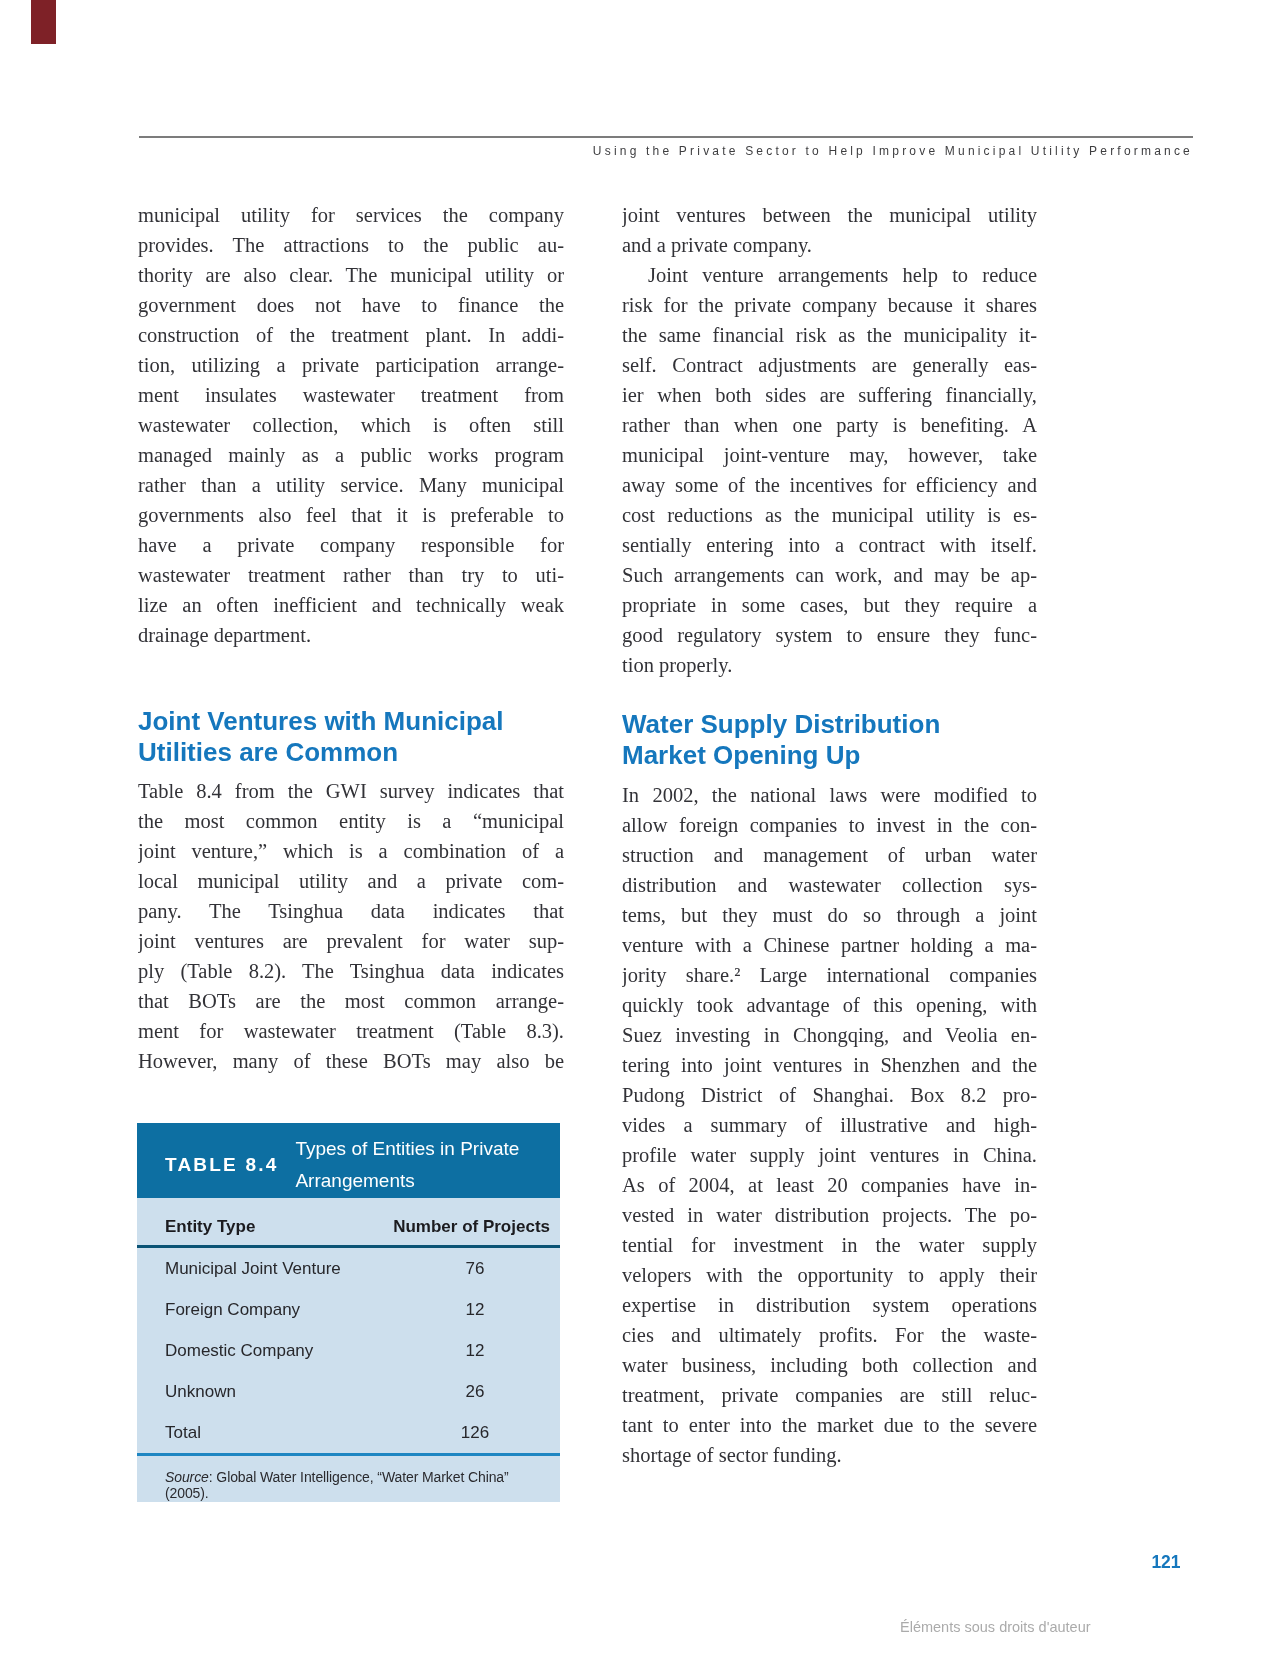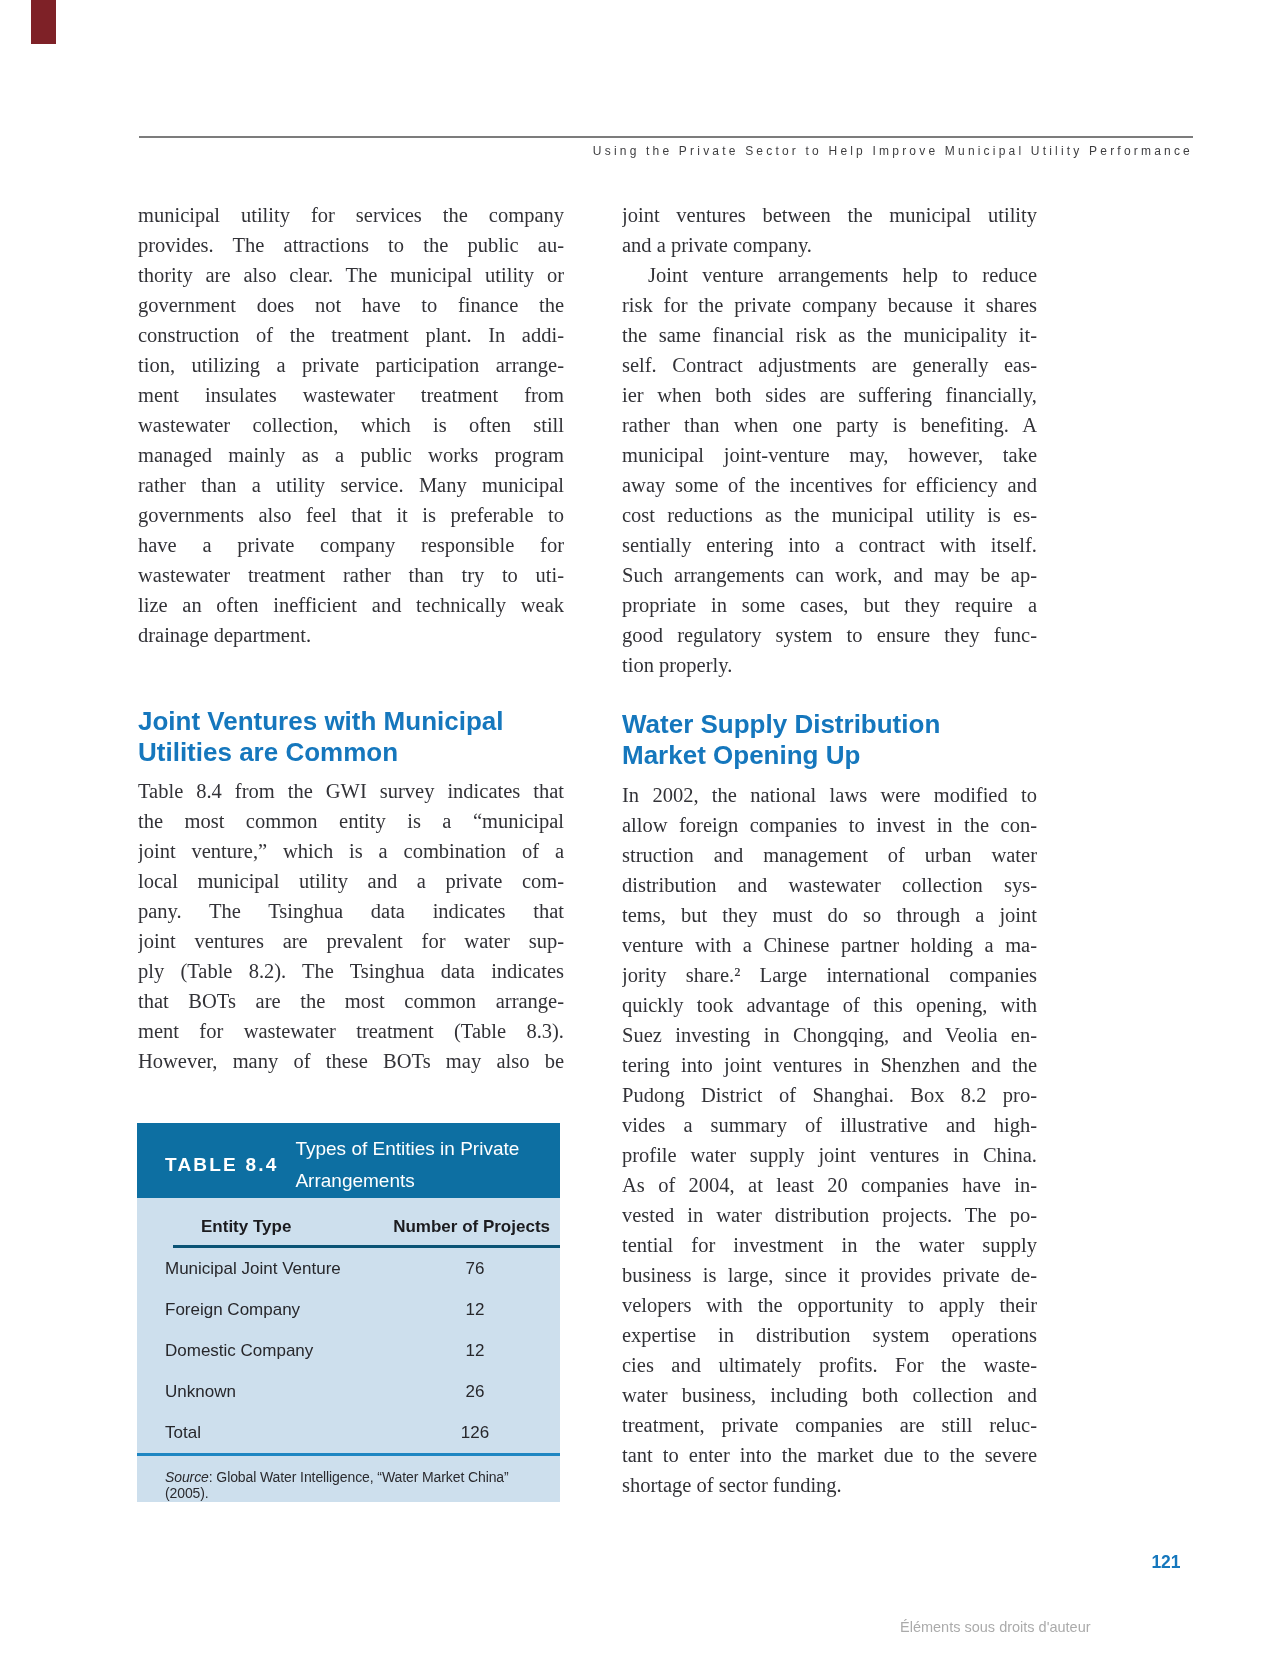--- a/index.html
+++ b/index.html
@@ -32,21 +32,21 @@
   .dtable{margin-top:47px;margin-left:-1px;width:423px;
         font-family:"Liberation Sans","DejaVu Sans",sans-serif;}
   .tbar{box-sizing:border-box;height:75px;background:#0d6fa2;color:#ffffff;
         display:flex;align-items:center;padding:9px 10px 0 28px;}
   .tbar-label{font-weight:bold;font-size:19px;line-height:32px;letter-spacing:2.2px;white-space:nowrap;}
   .tbar-title{margin-left:17px;font-size:19px;line-height:32px;}
   .tbar-title .hline{height:32px;}
   .tbody{box-sizing:border-box;background:#cddfed;height:304px;}
   .thead-row{box-sizing:border-box;height:50px;display:flex;align-items:flex-end;
         padding:0 10px 8px 28px;border-bottom:3px solid #0a5375;
-        font-weight:bold;font-size:17px;color:#1b1b1f;margin-left:36px;}
+        font-weight:bold;font-size:17px;color:#1b1b1f;}
   .thead-row .tcell-label{flex:1;}
   .thead-row .tcell-value{width:auto;white-space:nowrap;text-align:right;}
   .trows .trow{box-sizing:border-box;height:41px;display:flex;align-items:center;
         padding:0 10px 0 28px;font-size:17px;color:#27272b;}
   .trow .tcell-label{flex:1;}
   .trow .tcell-value{width:150px;text-align:center;}
   .tsrc-rule{height:3px;background:#1e86c2;}
   .tsource{padding:13px 10px 0 28px;font-size:14px;letter-spacing:-0.1px;color:#2a2a2e;}
   .tsource .src-prefix{font-style:italic;}
 
@@ -180,21 +180,20 @@
         <div class="tline">jority share.² Large international companies</div>
         <div class="tline">quickly took advantage of this opening, with</div>
         <div class="tline">Suez investing in Chongqing, and Veolia en-</div>
         <div class="tline">tering into joint ventures in Shenzhen and the</div>
         <div class="tline">Pudong District of Shanghai. Box 8.2 pro-</div>
         <div class="tline">vides a summary of illustrative and high-</div>
         <div class="tline">profile water supply joint ventures in China.</div>
         <div class="tline">As of 2004, at least 20 companies have in-</div>
         <div class="tline">vested in water distribution projects. The po-</div>
         <div class="tline">tential for investment in the water supply</div>
-        <div class="tline">business is large, since it provides private de-</div>
         <div class="tline">velopers with the opportunity to apply their</div>
         <div class="tline">expertise in distribution system operations</div>
         <div class="tline">cies and ultimately profits. For the waste-</div>
         <div class="tline">water business, including both collection and</div>
         <div class="tline">treatment, private companies are still reluc-</div>
         <div class="tline">tant to enter into the market due to the severe</div>
         <div class="tline pend">shortage of sector funding.</div>
       </div>
   </div>
 

